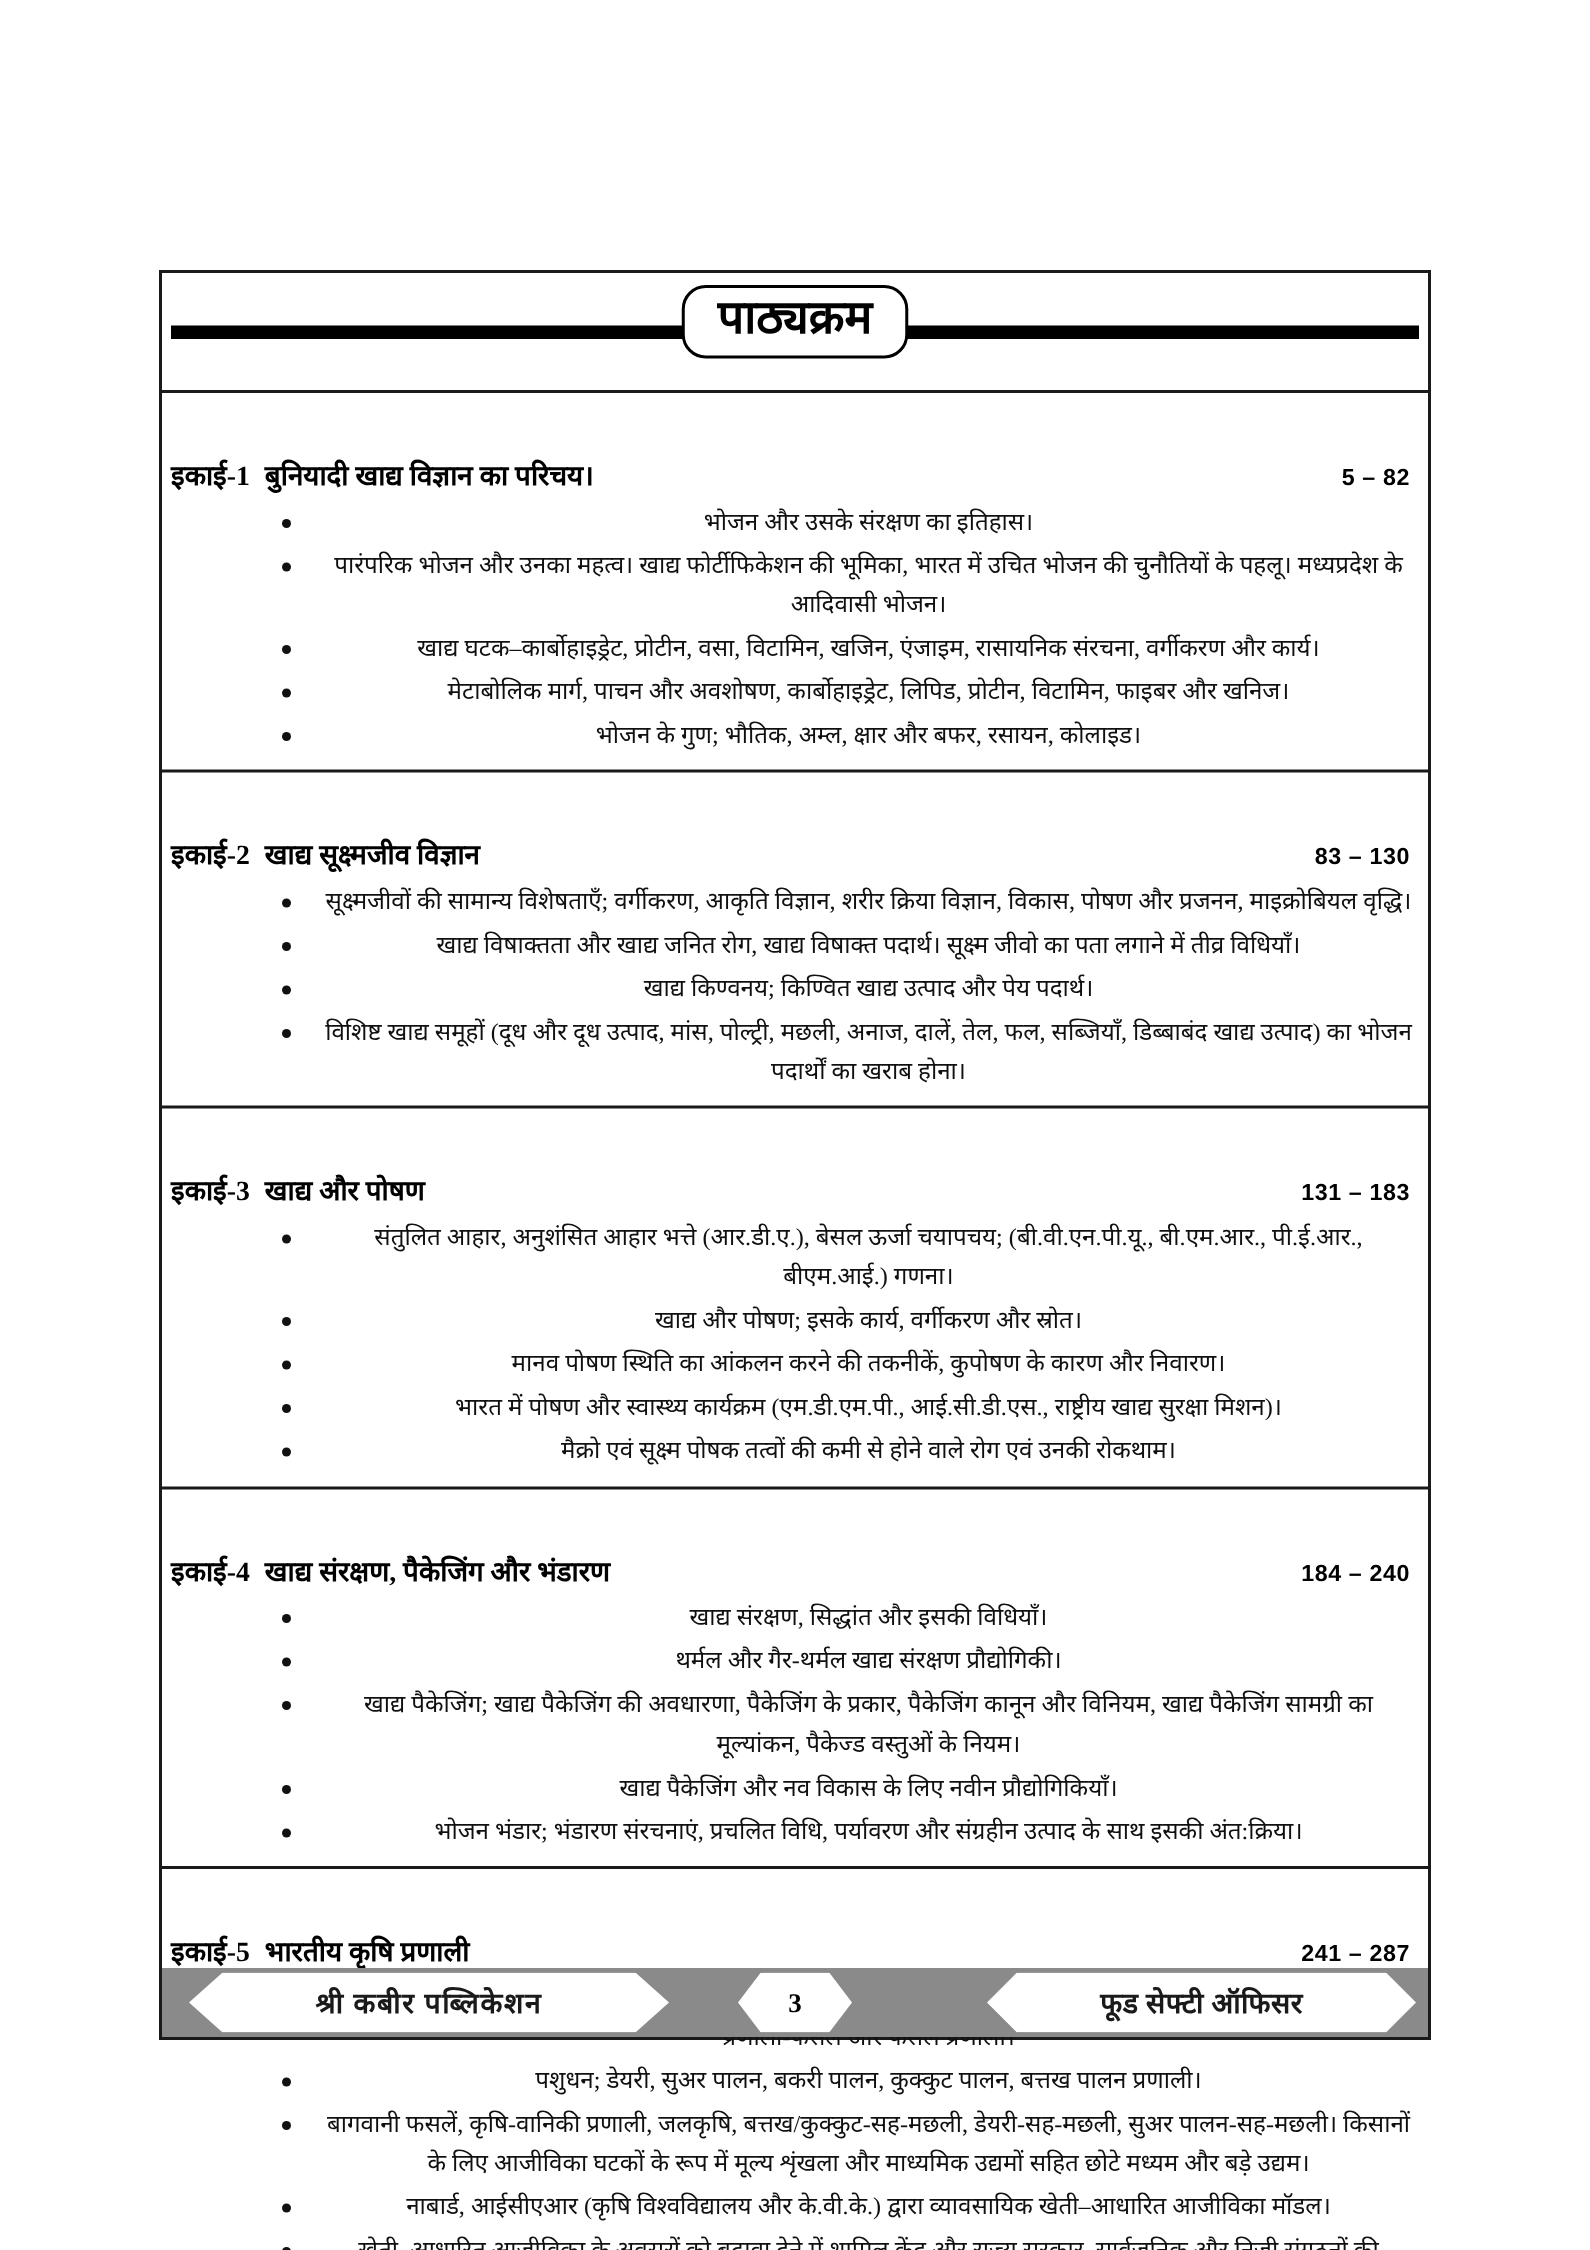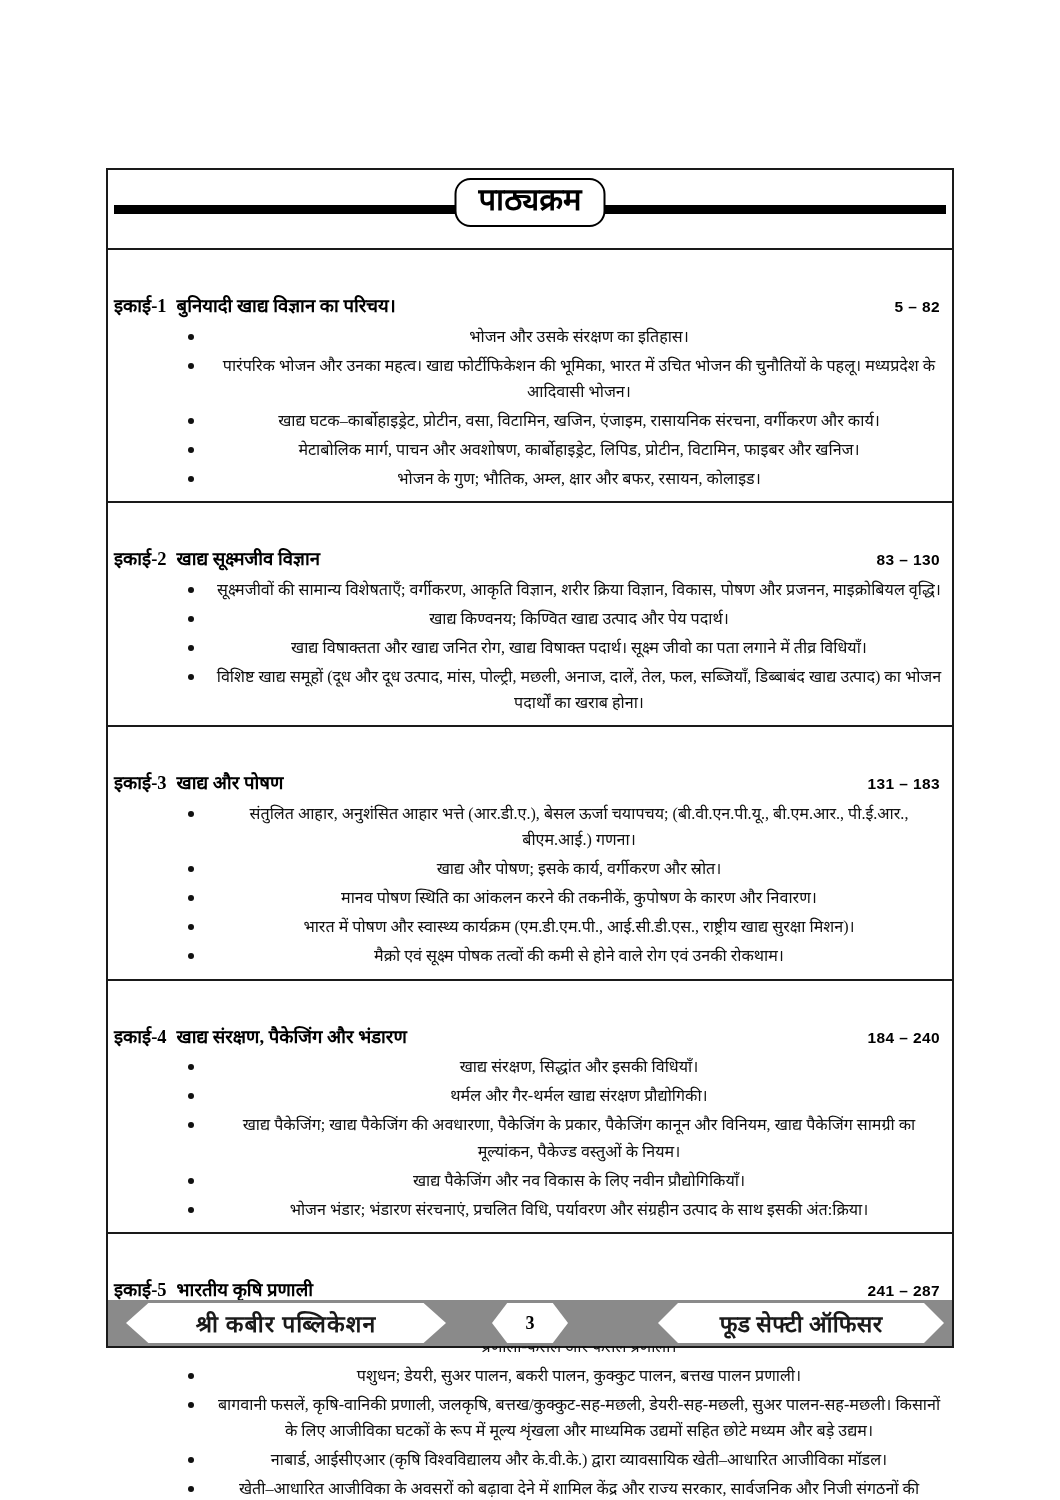--- a/index.html
+++ b/index.html
@@ -13,21 +13,21 @@
     font-family: "Liberation Serif", "DejaVu Serif", serif;
     color: #111111;
     position: relative;
     overflow: hidden;
   }
 
   
   #page {
     position: absolute;
     left: 106px;
-    top: 168px;
+    top: 180px;
     width: 848px;
     height: 1180px;
     border: 2px solid #1a1a1a;
     background: #ffffff;
     box-sizing: border-box;
     display: flex;
     flex-direction: column;
   }
 
   
@@ -157,21 +157,21 @@
     display: flex;
     align-items: center;
     justify-content: center;
     -webkit-clip-path: polygon(0% 50%, 7% 0%, 93% 0%, 100% 50%, 93% 100%, 7% 100%);
     clip-path: polygon(0% 50%, 7% 0%, 93% 0%, 100% 50%, 93% 100%, 7% 100%);
   }
   .ribbon-left  { left: 18px;  width: 320px; }
   .ribbon-right { right: 8px;  width: 286px; }
   .ribbon-text {
     font-family: "Liberation Serif", "DejaVu Serif", serif;
-    font-size: 23px;
+    font-size: 19px;
     font-weight: 700;
     letter-spacing: 1.1px;
     color: #1a1a1a;
     white-space: nowrap;
   }
   .ribbon-right .ribbon-text { letter-spacing: 0.3px; }
 
   .pagenum {
     position: absolute;
     left: 50%;
@@ -227,22 +227,22 @@
     <div class="unit">
       <div class="unit-head">
         <div class="unit-head-left">
           <span class="unit-no">इकाई-2</span>
           <span class="unit-title">खाद्य सूक्ष्मजीव विज्ञान</span>
         </div>
         <span class="unit-pages">83 – 130</span>
       </div>
       <ul class="unit-points">
         <li><span class="bullet"></span><span>सूक्ष्मजीवों की सामान्य विशेषताएँ; वर्गीकरण, आकृति विज्ञान, शरीर क्रिया विज्ञान, विकास, पोषण और प्रजनन, माइक्रोबियल वृद्धि।</span></li>
+        <li><span class="bullet"></span><span>खाद्य विषाक्तता और खाद्य जनित रोग, खाद्य विषाक्त पदार्थ। सूक्ष्म जीवो का पता लगाने में तीव्र विधियाँ।</span></li>
         <li><span class="bullet"></span><span>खाद्य किण्वनय; किण्वित खाद्य उत्पाद और पेय पदार्थ।</span></li>
-        <li><span class="bullet"></span><span>खाद्य विषाक्तता और खाद्य जनित रोग, खाद्य विषाक्त पदार्थ। सूक्ष्म जीवो का पता लगाने में तीव्र विधियाँ।</span></li>
         <li><span class="bullet"></span><span>विशिष्ट खाद्य समूहों (दूध और दूध उत्पाद, मांस, पोल्ट्री, मछली, अनाज, दालें, तेल, फल, सब्जियाँ, डिब्बाबंद खाद्य उत्पाद) का भोजन पदार्थों का खराब होना।</span></li>
       </ul>
     </div>
 
     <div class="unit">
       <div class="unit-head">
         <div class="unit-head-left">
           <span class="unit-no">इकाई-3</span>
           <span class="unit-title">खाद्य और पोषण</span>
         </div>

